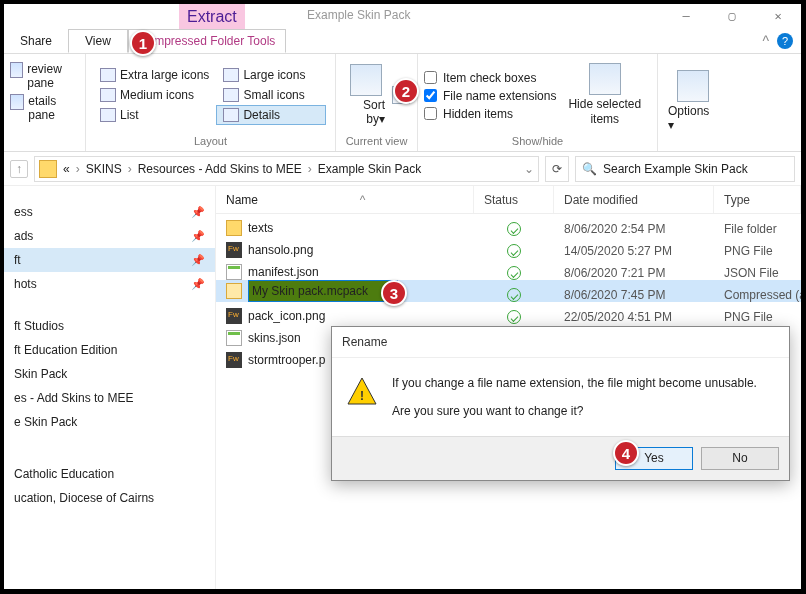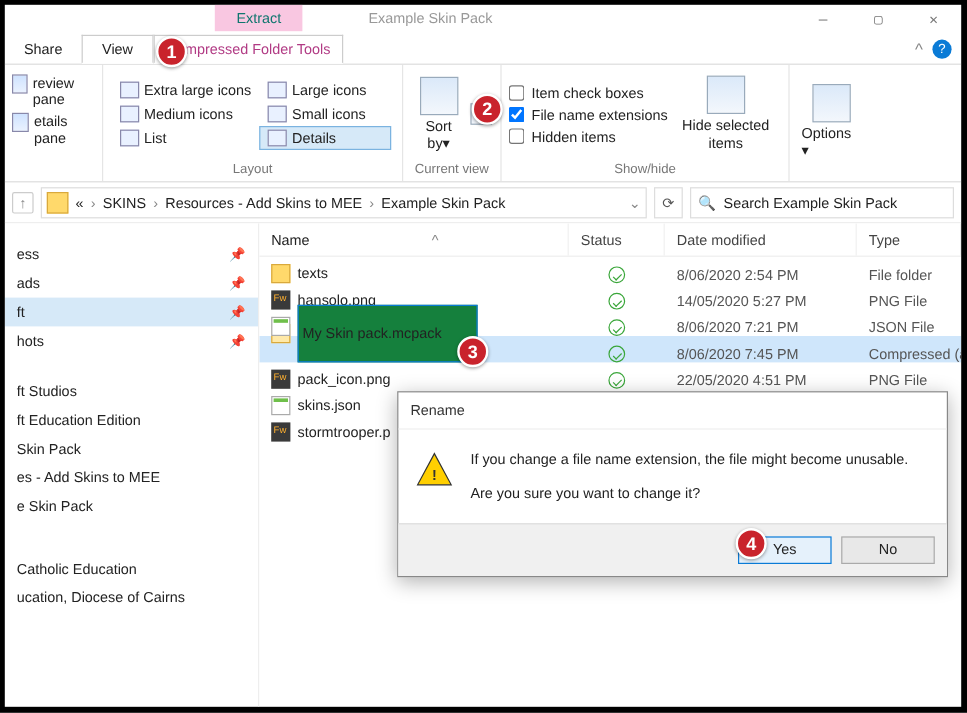--- a/index.html
+++ b/index.html
@@ -1,19 +1,19 @@
 <!DOCTYPE html>
 <html><head>
 <meta charset="utf-8">
 <style>
 *{box-sizing:border-box;margin:0;padding:0;font-family:"Segoe UI",Arial,sans-serif;font-size:12px;color:#222}
 body{background:#000;width:806px;height:594px;overflow:hidden;position:relative}
 .window{position:absolute;top:4px;left:4px;right:5px;bottom:5px;background:#fff;display:flex;flex-direction:column;overflow:hidden}
 .titlebar{height:24px;display:flex;align-items:flex-end;padding:0 6px;position:relative}
-.ctx-tab{position:absolute;left:175px;top:0;background:#f9c7e1;padding:4px 18px;font-size:12px;color:#0f766e}
+.ctx-tab{position:absolute;left:175px;top:0;background:#f9c7e1;padding:4px 8px;font-size:16px;color:#4c1d95}
 .folder-name{position:absolute;left:303px;top:4px;color:#999}
 .wctl{position:absolute;right:0;top:0;display:flex}
 .wctl div{width:46px;height:24px;text-align:center;line-height:24px;color:#777;font-family:monospace}
 .tabs{height:26px;display:flex;align-items:center;border-bottom:1px solid #ddd;position:relative}
 .tab{padding:4px 16px}
 .tab.active{border:1px solid #ccc;border-bottom:1px solid #fff;background:#fff;margin-bottom:-1px}
 .ctx-tab2{padding:4px 10px;color:#b13a84;border:1px solid #ccc;border-bottom:1px solid #fff;background:#fff;margin-bottom:-1px}
 .help-icons{margin-left:auto;display:flex;gap:8px;padding-right:8px;align-items:center}
 .chev{color:#888;font-size:14px}
 .qmark{width:16px;height:16px;border-radius:50%;background:#0a7bd6;color:#fff;text-align:center;line-height:16px;font-size:11px}
@@ -63,21 +63,21 @@
 .cell.type{flex:1;color:#555;white-space:nowrap;overflow:hidden}
 .fic{width:16px;height:16px;flex-shrink:0}
 .fic.folder{background:#ffd96b;border:1px solid #d9a93c}
 .fic.png{background:#3a3a3a;position:relative}
 .fic.png::after{content:"Fw";color:#ffb030;font-size:8px;position:absolute;top:2px;left:2px}
 .fic.json{background:#fff;border:1px solid #aaa;position:relative}
 .fic.json::after{content:"";position:absolute;top:1px;left:1px;right:1px;height:3px;background:#6fbf4a}
 .fic.zip{background:#ffe9a8;border:1px solid #d9a93c}
 .status-ok{width:14px;height:14px;border:1.5px solid #3aa63a;border-radius:50%;position:relative}
 .status-ok::after{content:"";position:absolute;left:3px;top:5px;width:6px;height:3px;border-left:1.5px solid #3aa63a;border-bottom:1.5px solid #3aa63a;transform:rotate(-45deg)}
-.rename-input{border:1px solid #0a7bd6;background:#15803d;padding:16px 3px;font-size:12px;width:150px}
+.rename-input{border:1px solid #0a7bd6;background:#4d7c0f;padding:3px 3px;font-size:12px;width:150px}
 .dialog{position:absolute;left:331px;top:326px;width:459px;background:#fff;border:1px solid #888;box-shadow:0 4px 16px rgba(0,0,0,0.3)}
 .dlg-title{padding:8px 10px;border-bottom:1px solid #eee;color:#333}
 .dlg-body{display:flex;gap:14px;padding:18px 14px}
 .warn{width:32px;height:32px;position:relative}
 .warn svg{width:32px;height:32px}
 .dlg-text{display:flex;flex-direction:column;gap:14px;font-size:12px;color:#333}
 .dlg-btns{display:flex;justify-content:flex-end;gap:8px;padding:10px;background:#f0f0f0;border-top:1px solid #ddd}
 .btn{width:78px;height:23px;border:1px solid #aaa;background:#e8e8e8;text-align:center;line-height:21px;font-size:12px}
 .btn.primary{border:1px solid #0a7bd6;background:#e5f1fb}
 .badge{position:absolute;width:26px;height:26px;border-radius:50%;background:#c9232c;border:2px solid #fff;color:#fff;font-weight:bold;font-size:15px;text-align:center;line-height:23px;box-shadow:0 1px 3px rgba(0,0,0,0.4);z-index:50}
@@ -150,21 +150,21 @@
               <span>Details</span>
             </div>
         </div>
       </div>
       <div class="rgroup-label">Layout</div>
     </div>
     <div class="rgroup" style="width:82px">
       <div class="rgroup-body" style="justify-content:center;align-items:center;gap:2px">
         <div class="sort-col">
           <div class="sic"></div>
-          <div style="text-align:center"><span>Sort by</span><span>▾</span></div>
+          <div style="text-align:right"><span>Sort by</span><span>▾</span></div>
         </div>
         <div class="sort-col" style="width:20px">
           <div class="sic" style="width:18px;height:18px"></div>
         </div>
       </div>
       <div class="rgroup-label">Current view</div>
     </div>
     <div class="rgroup" style="width:240px">
       <div class="rgroup-body" style="align-items:center">
         <div class="checks">

